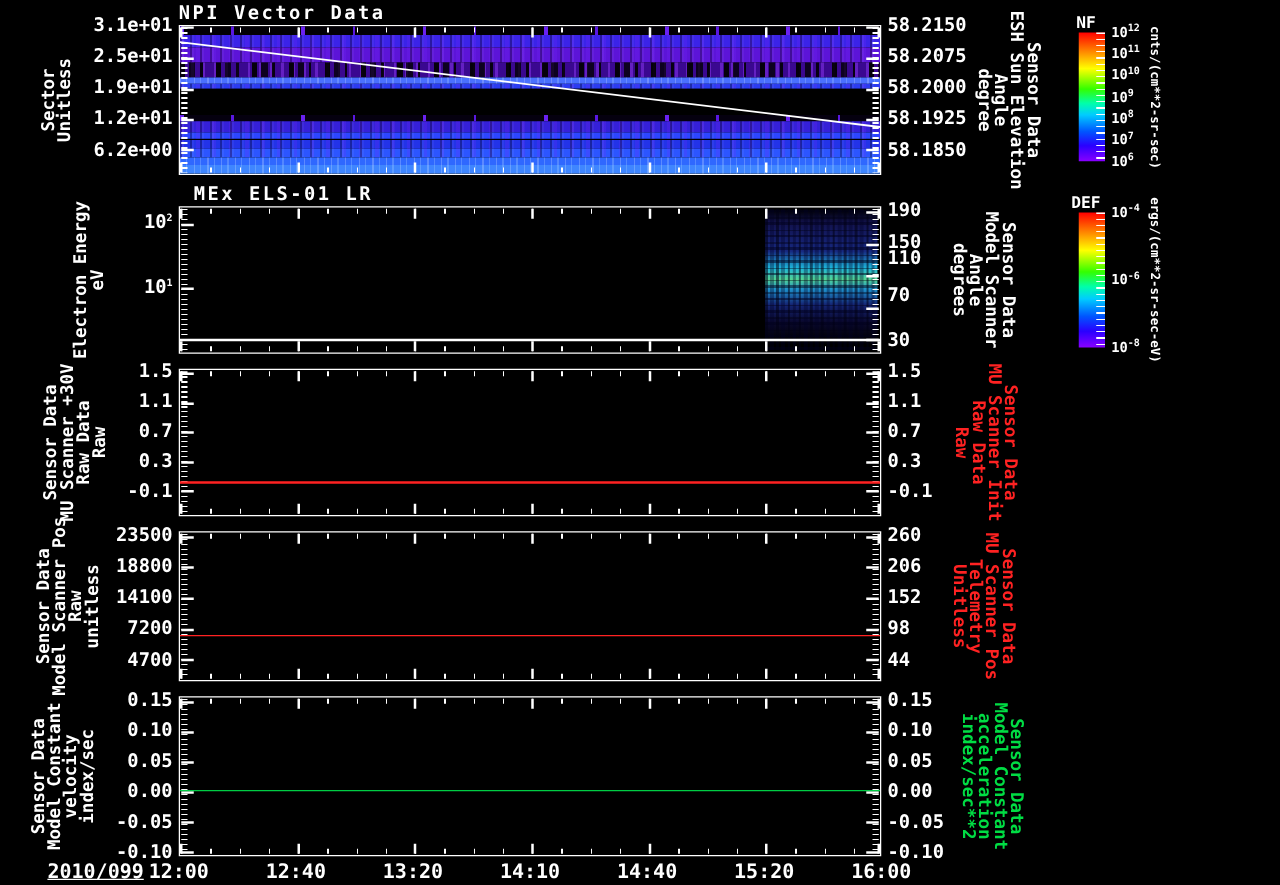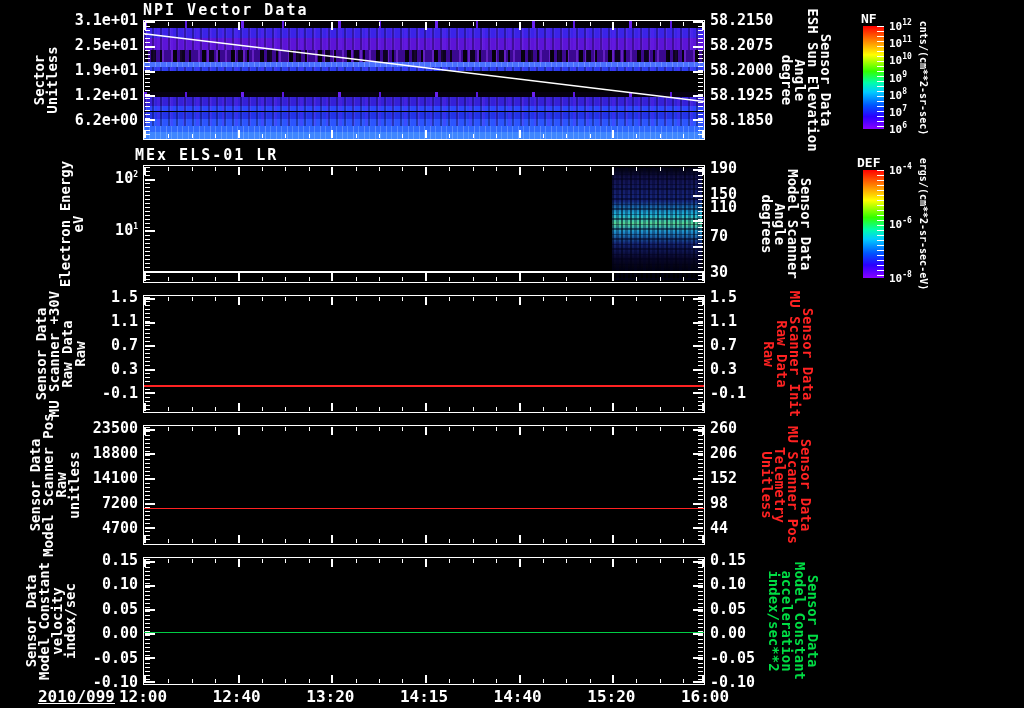--- a/index.html
+++ b/index.html
@@ -154,21 +154,21 @@
       <div class="mtick-x" style="left: 558px; bottom: 1px;"></div>
       <div class="mtick-y" style="top: 11%; left: 1px;"></div>
       <div class="mtick-y" style="top: 55%; left: 1px;"></div>
       <div class="mtick-y" style="top: 2.5%; right: 1px;"></div>
       <div class="mtick-y" style="top: 24.6%; right: 1px;"></div>
       <div class="mtick-y" style="top: 46.6%; right: 1px;"></div>
       <div class="mtick-y" style="top: 68.6%; right: 1px;"></div>
       <div class="mtick-y" style="top: 90.7%; right: 1px;"></div>
       <div class="hline" style="top: calc(91.5% - 1px); height: 1.5px; background: rgb(255, 255, 255);"></div>
     </div>
-    <div class="ptitle" style="left: 135px; top: 146px;">MEx ELS-01 LR</div>
+    <div class="ptitle" style="left: 155px; top: 146px;">MEx ELS-01 LR</div>
     <div class="ticklabel tl-left" style="top: 177.98px;">10<sup>2</sup></div>
     <div class="ticklabel tl-left" style="top: 229.9px;">10<sup>1</sup></div>
     <div class="ticklabel tl-right" style="top: 167.95px;">190</div>
     <div class="ticklabel tl-right" style="top: 194.028px;">150</div>
     <div class="ticklabel tl-right" style="top: 207px;">110</div>
     <div class="ticklabel tl-right" style="top: 236px;">70</div>
     <div class="ticklabel tl-right" style="top: 272.026px;">30</div>
     <div class="rot rotL" style="left: 72px; top: 224px; color: rgb(255, 255, 255);">Electron Energy
 eV</div>
     <div class="rot rotR" style="left: 786px; top: 224px; color: rgb(255, 255, 255);">Sensor Data
@@ -342,17 +342,17 @@
     <div class="cbar" style="left: 863px; top: 170px; width: 21px; height: 108px;">
       <div class="cbar-ticks"></div>
     </div>
     <div class="cexp" style="left: 889px; top: 170px;">10<sup>-4</sup></div>
     <div class="cexp" style="left: 889px; top: 224px;">10<sup>-6</sup></div>
     <div class="cexp" style="left: 889px; top: 278px;">10<sup>-8</sup></div>
     <div class="cunits" style="left: 923px; top: 224px;">ergs/(cm**2-sr-sec-eV)</div>
     <div class="xlab" style="left: 143px; top: 687px; transform: translateX(-50%);">12:00</div>
     <div class="xlab" style="left: 236.667px; top: 687px; transform: translateX(-50%);">12:40</div>
     <div class="xlab" style="left: 330.333px; top: 687px; transform: translateX(-50%);">13:20</div>
-    <div class="xlab" style="left: 424px; top: 687px; transform: translateX(-50%);">14:15</div>
+    <div class="xlab" style="left: 424px; top: 687px; transform: translateX(-50%);">14:10</div>
     <div class="xlab" style="left: 517.667px; top: 687px; transform: translateX(-50%);">14:40</div>
     <div class="xlab" style="left: 611.333px; top: 687px; transform: translateX(-50%);">15:20</div>
     <div class="xlab" style="left: 705px; top: 687px; transform: translateX(-50%);">16:00</div>
   </div>
 
 </body></html>

